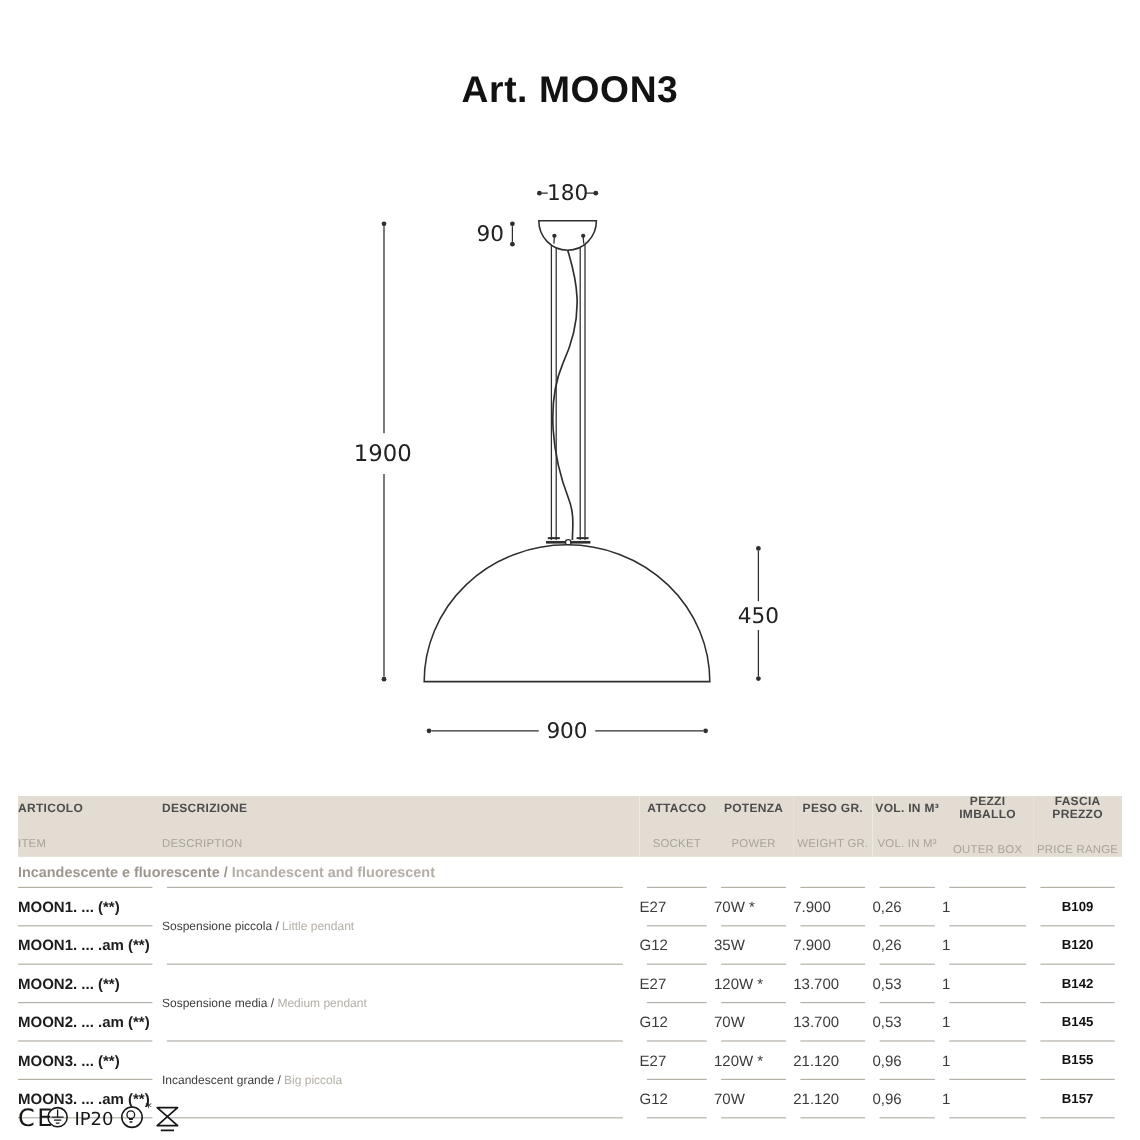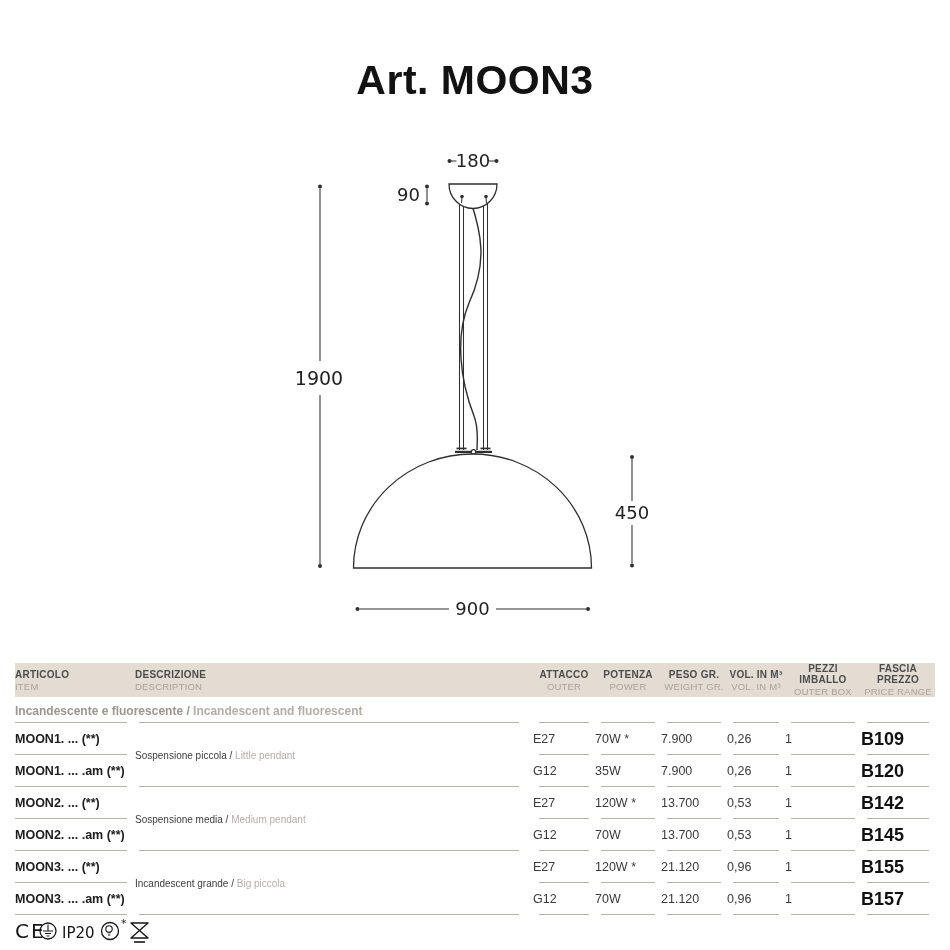--- a/index.html
+++ b/index.html
@@ -5,21 +5,21 @@
   html,body { margin:0; padding:0; }
   body {
     width:950px; height:950px; position:relative; overflow:hidden;
     background:#ffffff;
     font-family:"Liberation Sans", sans-serif;
   }
 
   
   .page-title {
     position:absolute; top:57px; left:0; width:100%;
-    text-align:center; font-size:41px; font-weight:bold; color:#121212;
+    text-align:center; font-size:31px; font-weight:bold; color:#121212;
     letter-spacing:0.5px;
   }
 
   
   svg.drawing { position:absolute; left:0; top:0; }
   .ln   { stroke:#2f2f2f; stroke-width:1.2; fill:none; }
   .ln-thin { stroke:#2f2f2f; stroke-width:1.05; fill:none; }
   .shape { stroke:#2f2f2f; stroke-width:1.3; fill:#ffffff; }
   .dot  { fill:#2f2f2f; }
   .dim  { font-family:"DejaVu Sans", sans-serif; font-size:18px; fill:#222222; }
@@ -28,36 +28,36 @@
   .end { text-anchor:end; }
 
   
   table.spec {
     position:absolute; left:15px; top:663px; width:920px;
     border-collapse:collapse; table-layout:fixed;
   }
   table.spec th, table.spec td { padding:0; margin:0; vertical-align:middle; position:relative; }
   tr.head { background:#e2dcd3; height:28px;padding-left:28px; }
   .h-it { font-size:10px; font-weight:bold; color:#4c4c4c; letter-spacing:0.25px; line-height:11px; }
-  .h-en { font-size:9.5px; font-weight:normal; color:#a9a39b; letter-spacing:0.2px; line-height:10px; margin-top:2px; }
+  .h-en { font-size:9.5px; font-weight:normal; color:#a9a39b; letter-spacing:0.2px; line-height:10px; margin-top:19px; }
   th.cl { text-align:left; padding-left:8px; }
   th.cc { }
 
   tr.section { height:26px; }
   td.sec-td { white-space:nowrap; overflow:visible; padding-left:8px; vertical-align:middle; }
   .sec-it { font-size:12px; font-weight:bold; color:#9c968e; }
   .sec-en { font-size:12px; font-weight:bold; color:#b4aea6; }
 
   tr.data { height:32px; }
   td.article { padding-left:8px; font-size:12.5px; font-weight:bold; color:#1c1c1c; white-space:nowrap; }
   td.desc    { padding-left:8px; font-size:10px; white-space:nowrap; }
   .d-it { color:#3c3c3c; }
   .d-en { color:#b4aea6; }
   td.val   { text-align:left; font-size:12.5px; color:#3a3a3a; white-space:nowrap; }
-  td.price { text-align:left; font-size:18px; font-weight:bold; color:#111111; white-space:nowrap; }
+  td.price { text-align:center; font-size:11px; font-weight:bold; color:#111111; white-space:nowrap; }
 
   
   td.bb::after {
     content:""; position:absolute; left:6px; right:6px; bottom:0;
     border-bottom:1px solid #b5b0a8;
   }
   td.bb-art::after {
     content:""; position:absolute; left:0; right:8px; bottom:0;
     border-bottom:1px solid #b5b0a8;
   }
@@ -152,21 +152,21 @@
       <th class="cl">
         <div class="h-it">ARTICOLO</div>
         <div class="h-en">ITEM</div>
       </th>
       <th class="cl">
         <div class="h-it">DESCRIZIONE</div>
         <div class="h-en">DESCRIPTION</div>
       </th>
       <th class="cc">
         <div class="h-it">ATTACCO</div>
-        <div class="h-en">OUTER</div>
+        <div class="h-en">SOCKET</div>
       </th>
       <th class="cc">
         <div class="h-it">POTENZA</div>
         <div class="h-en">POWER</div>
       </th>
       <th class="cc">
         <div class="h-it">PESO GR.</div>
         <div class="h-en">WEIGHT GR.</div>
       </th>
       <th class="cc">

